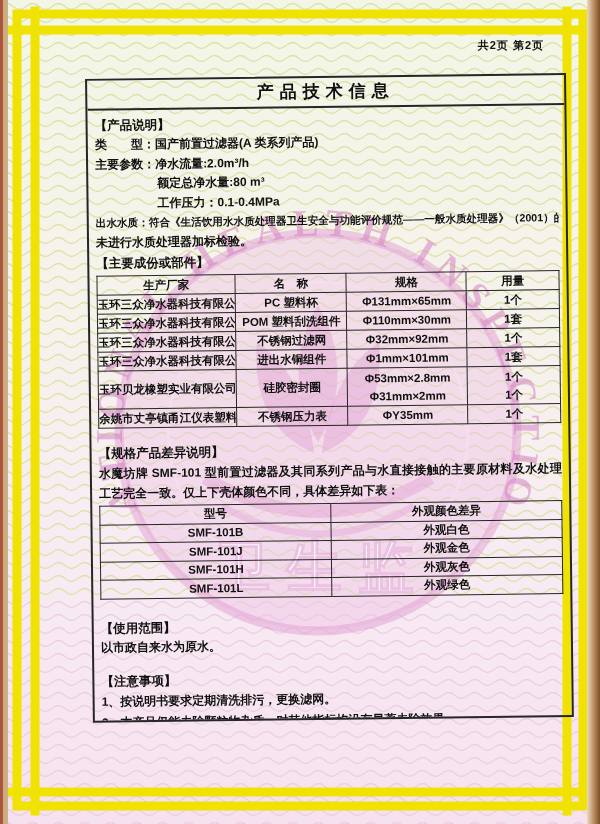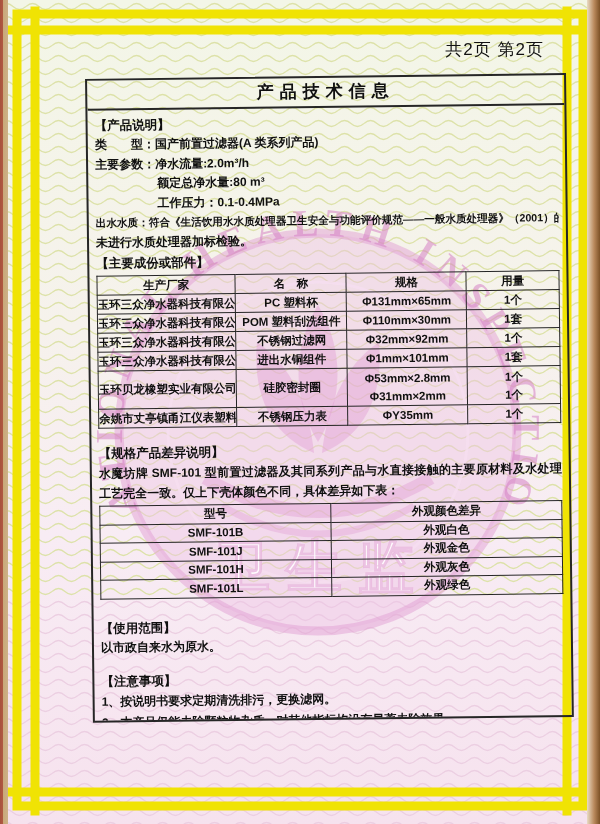--- a/index.html
+++ b/index.html
@@ -6,22 +6,22 @@
   body{font-family:"Liberation Sans","DejaVu Sans",sans-serif;}
   .page{position:relative;width:600px;height:824px;overflow:hidden;
         background:linear-gradient(180deg,#f3f6e7 0%,#f6f2ec 40%,#f8ecf4 65%,#f6e2ee 100%);}
   .bg-waves{position:absolute;left:0;top:0;z-index:0;}
   .edge-left{position:absolute;left:0;top:0;width:8px;height:824px;z-index:6;
         background:linear-gradient(to right,#a8513c 0,#b05a42 3px,#c9a878 3px,#cdb187 100%);}
   .edge-right{position:absolute;right:0;top:0;width:13px;height:824px;z-index:6;
         background:linear-gradient(to right,#e9dbc4 0,#b9895c 55%,#7c5126 100%);}
   .frame-svg{position:absolute;left:0;top:0;z-index:2;}
   .wm-svg{position:absolute;left:0;top:0;z-index:1;}
-  .page-indicator{position:absolute;top:38px;right:56px;z-index:4;font-size:17px;
-        font-weight:normal;color:#111;letter-spacing:1px;}
+  .page-indicator{position:absolute;top:38px;right:56px;z-index:4;font-size:11px;
+        font-weight:bold;color:#111;letter-spacing:1px;}
   .doc-box{position:absolute;left:85px;top:73px;width:477px;height:640px;z-index:3;
         border:2px solid #262626;transform:rotate(-0.7deg);transform-origin:top right;
         overflow:hidden;color:#101010;}
   .doc-title{height:28px;line-height:28px;border-bottom:2px solid #262626;text-align:center;
         font-size:17px;font-weight:bold;letter-spacing:6px;}
   .doc-body{padding:4px 7px 0 7px;font-weight:bold;}
   .sec-head{font-size:12.5px;line-height:19px;margin-top:2px;}
   .line{font-size:12px;line-height:19.5px;white-space:nowrap;overflow:hidden;}
   .indent{padding-left:62px;}
   .small{font-size:10.6px;}

